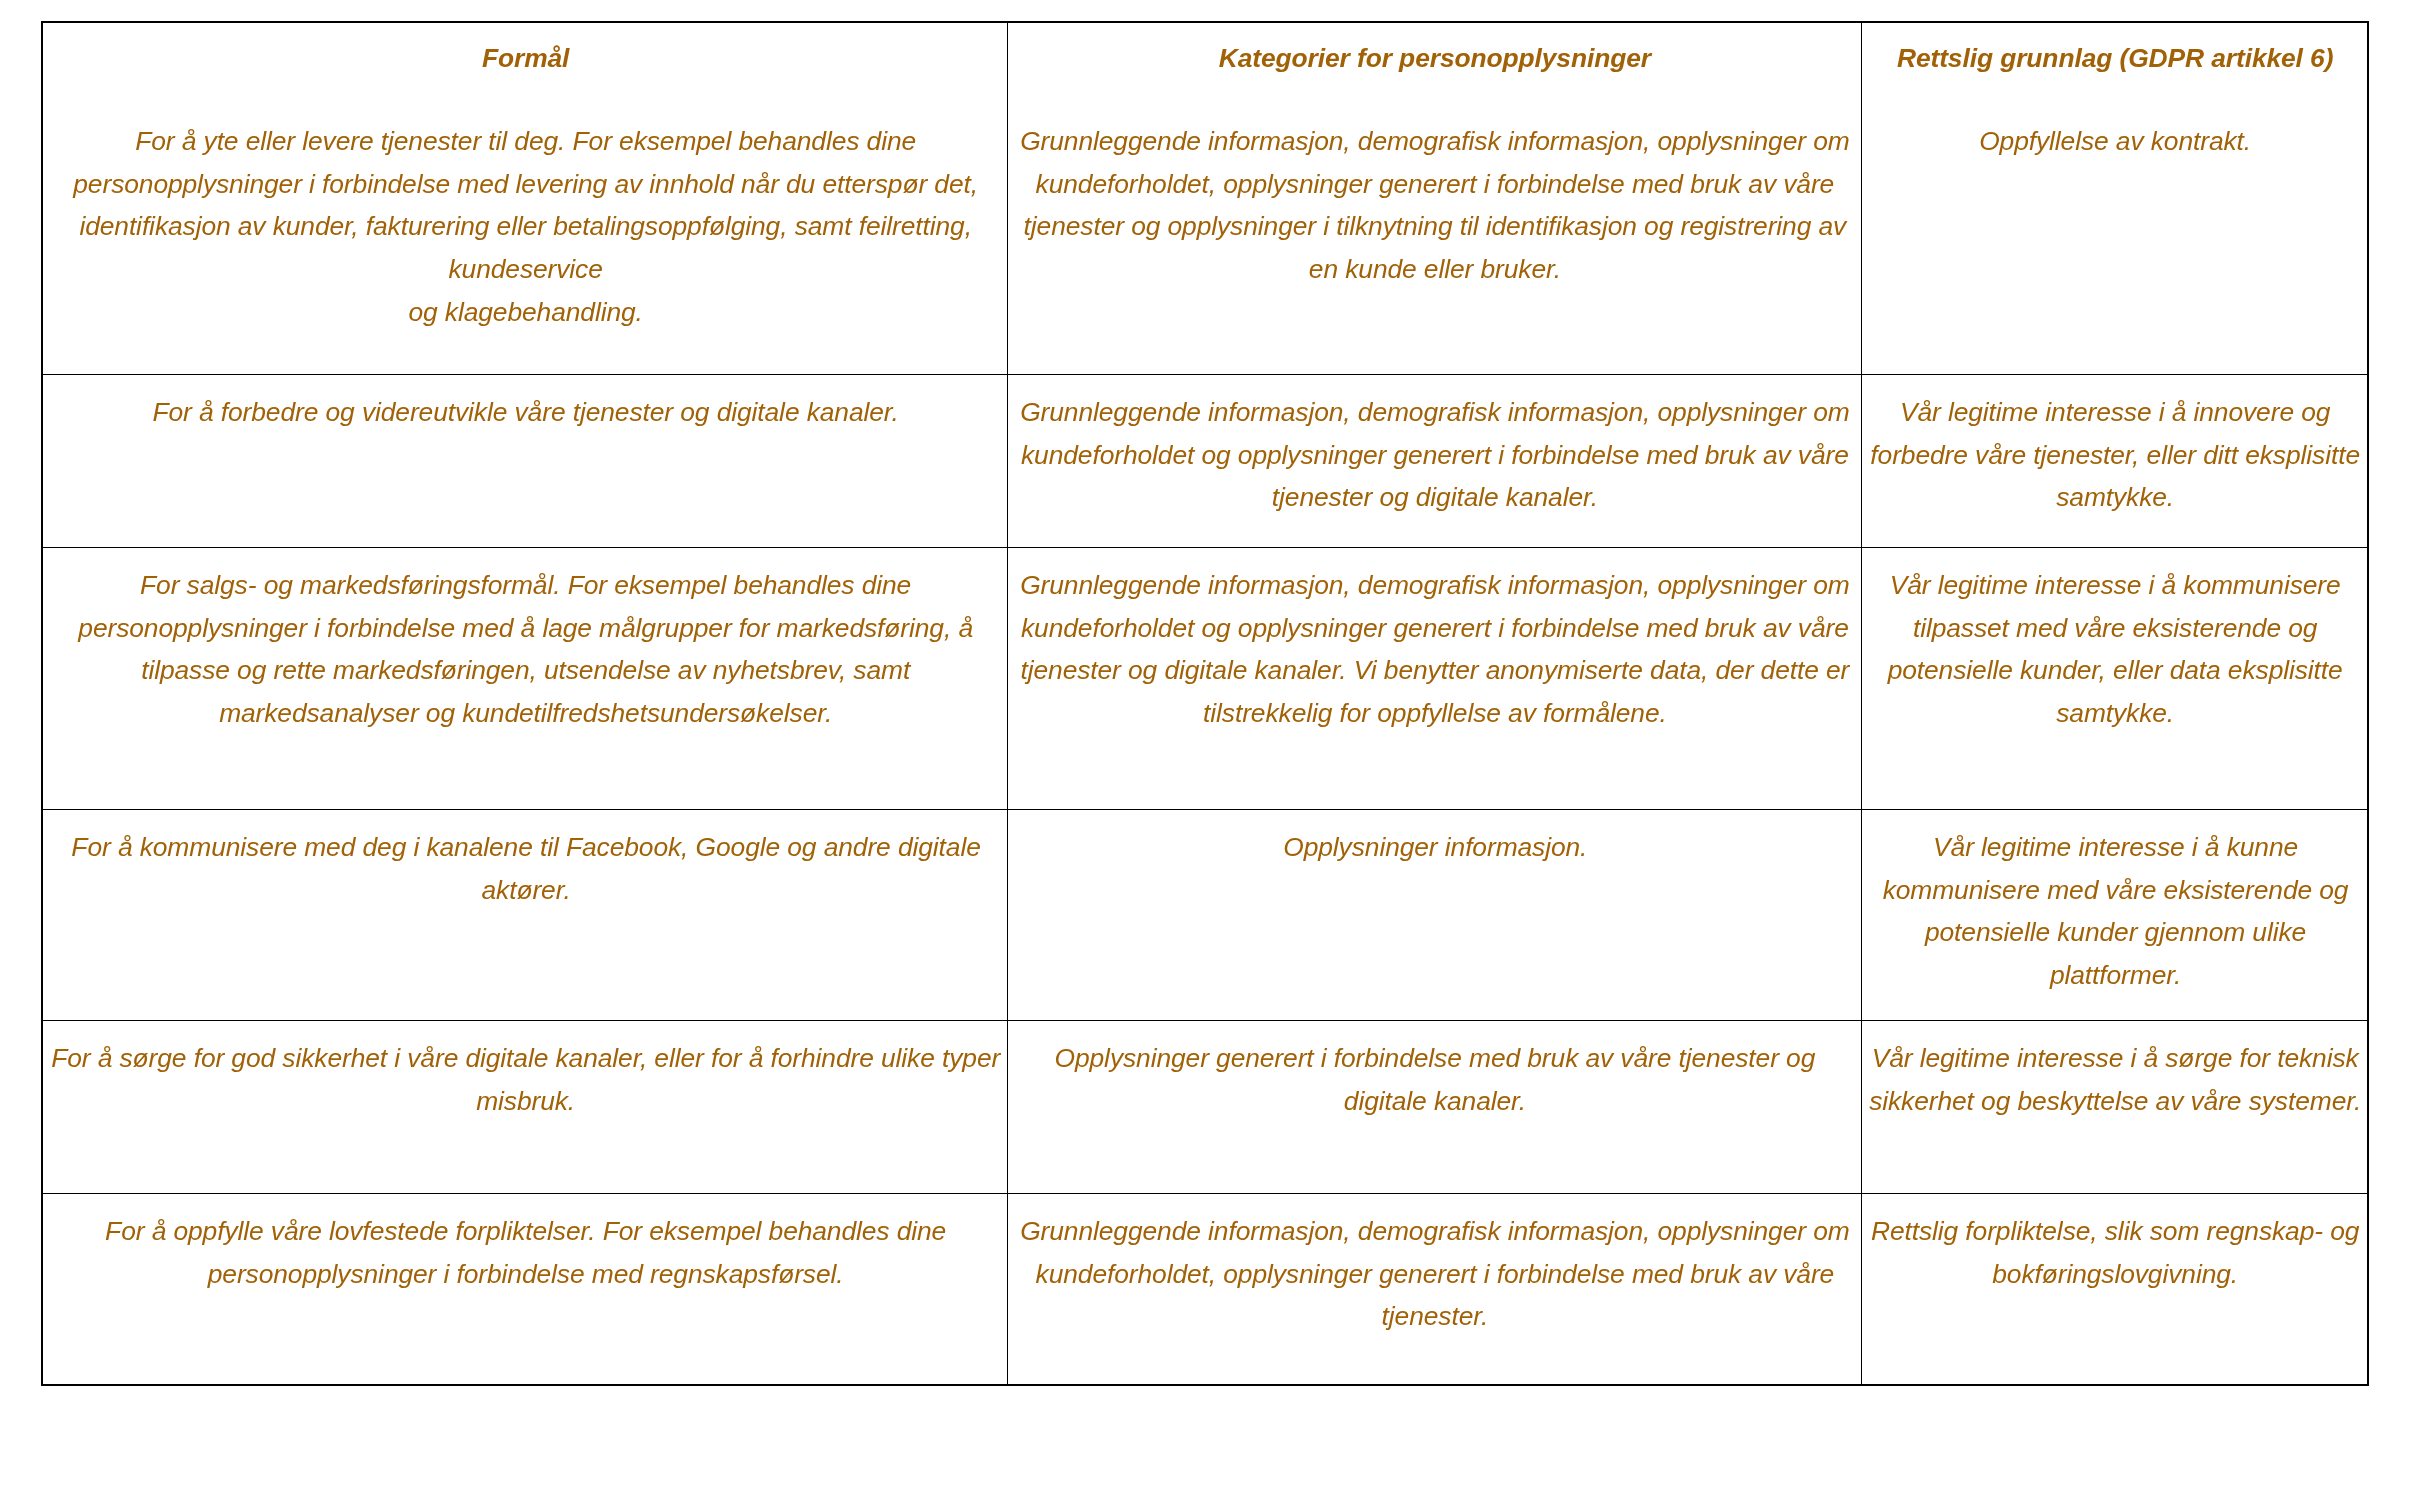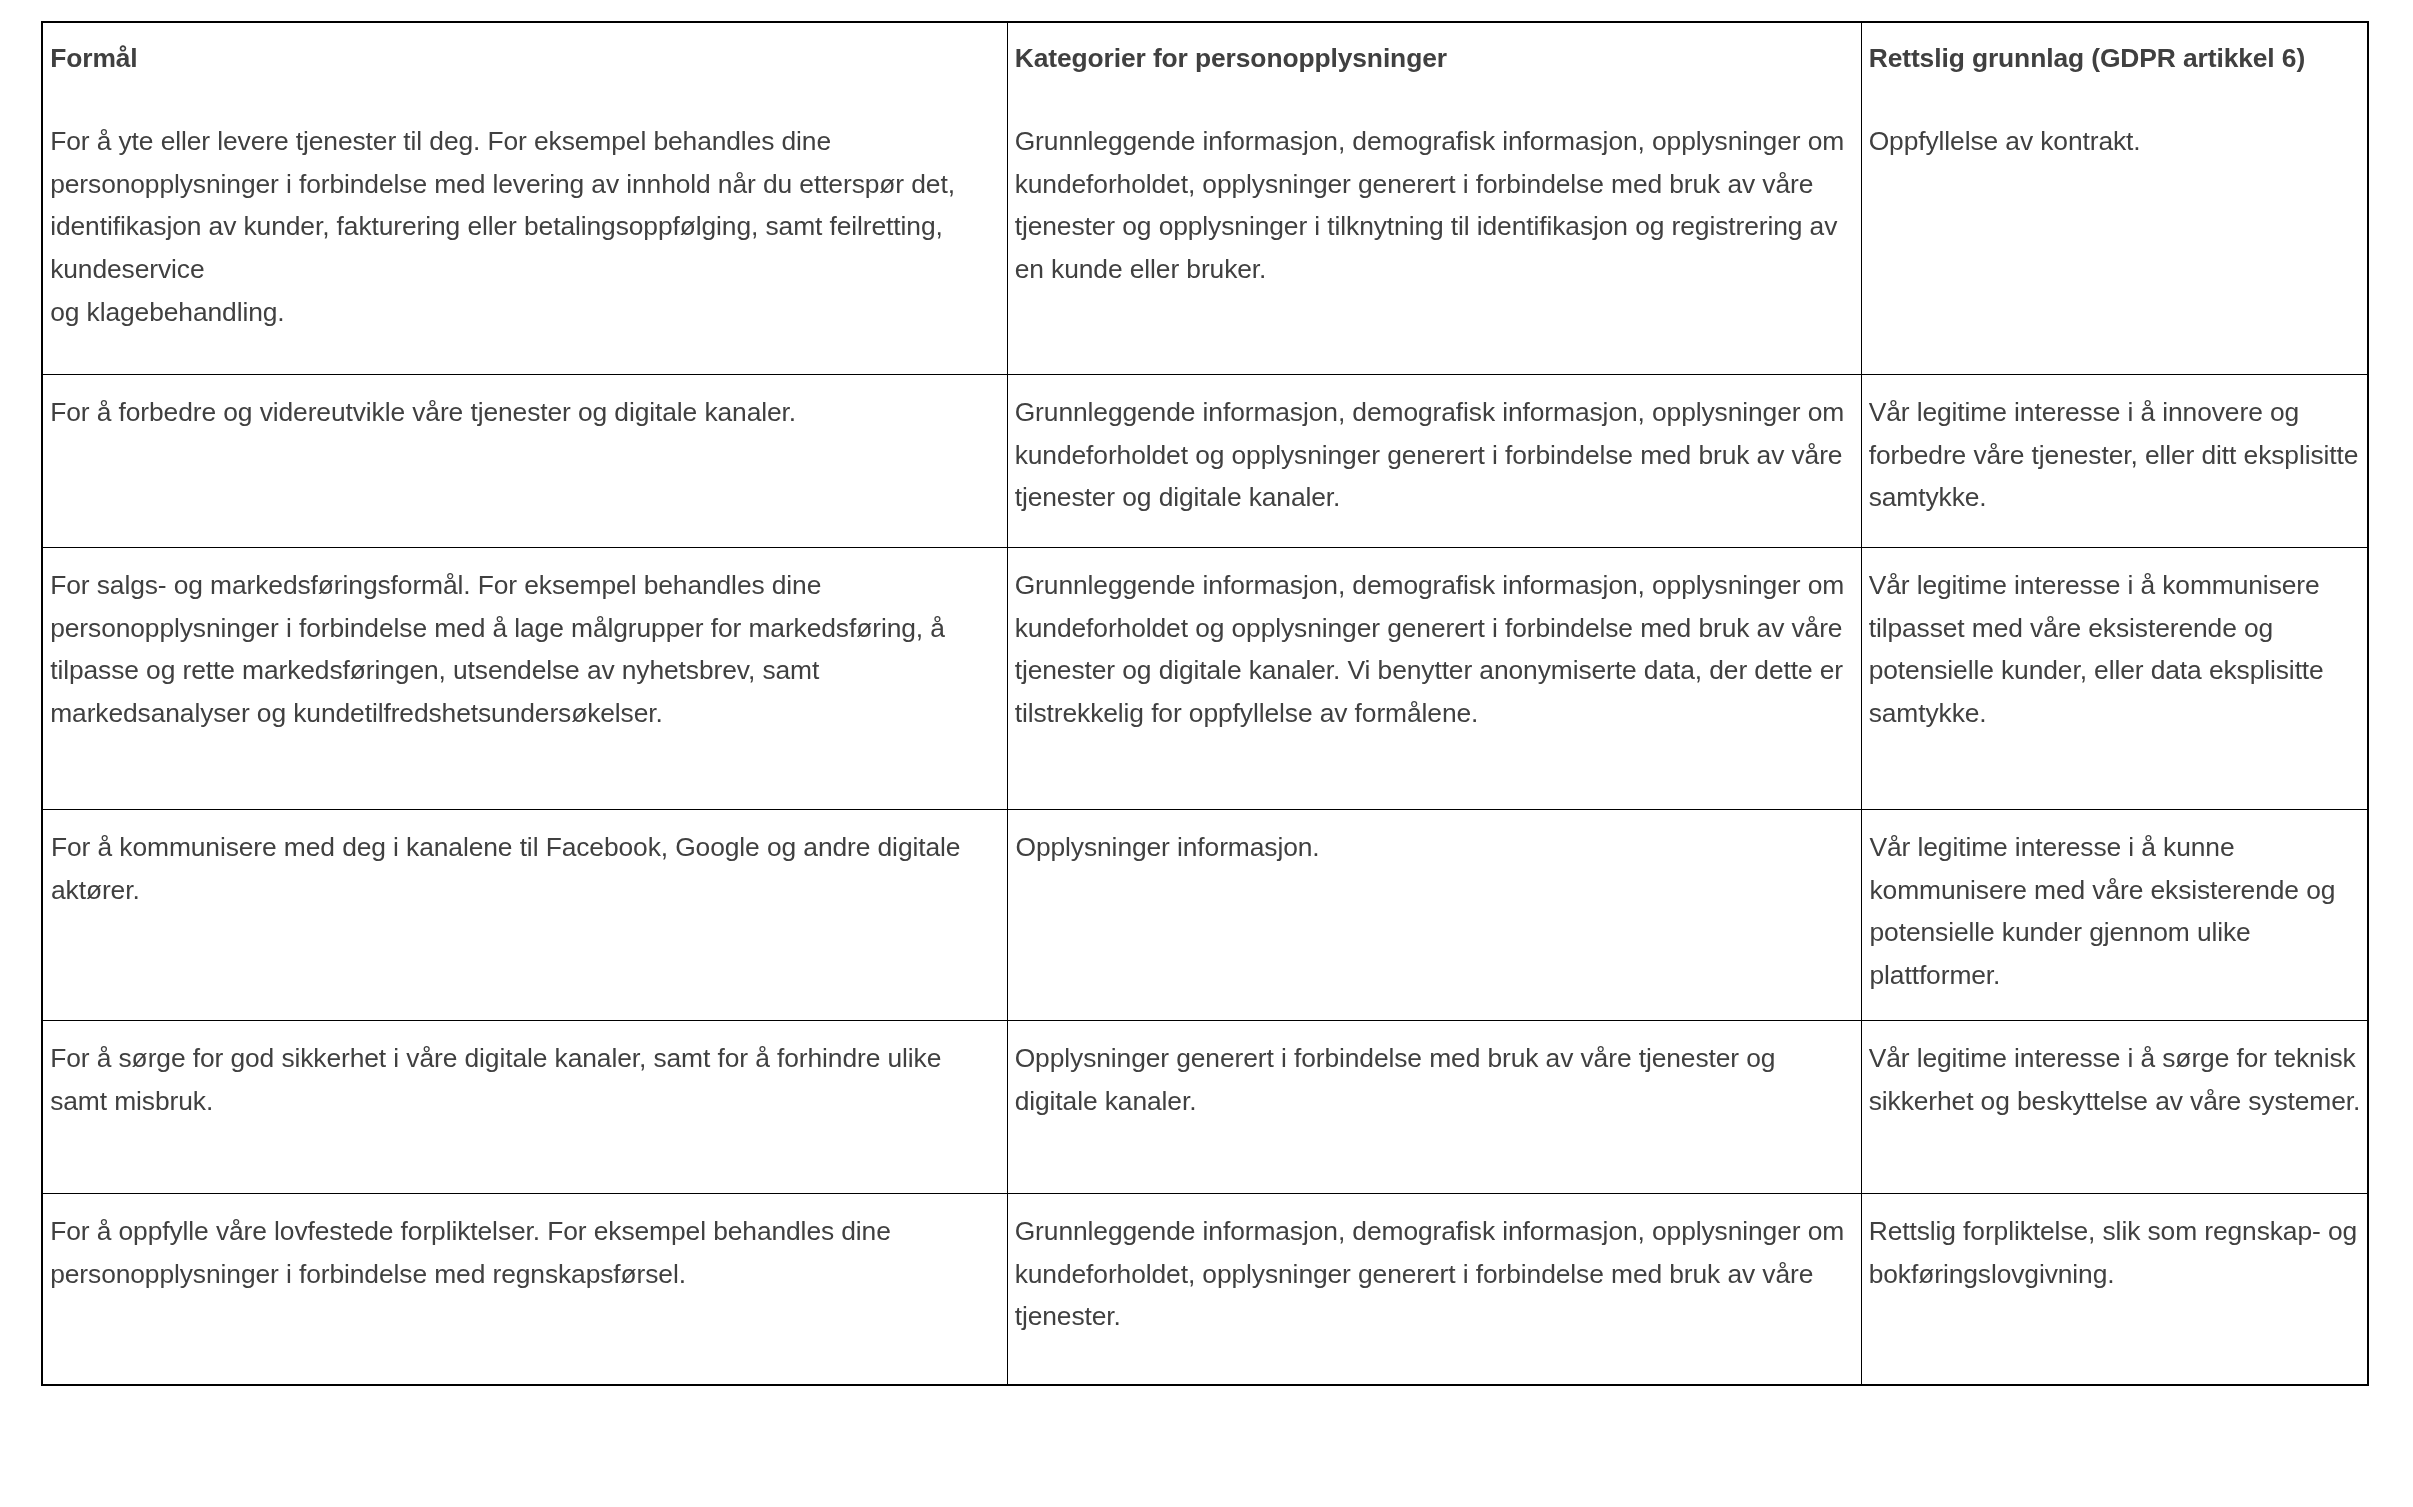--- a/index.html
+++ b/index.html
@@ -52,26 +52,27 @@
 
   table.data-table col.c1 { width: 965px; }
   table.data-table col.c2 { width: 854px; }
   table.data-table col.c3 { width: 507px; }
 
   table.data-table td,
   table.data-table th {
     border: 1.8px solid #000000;
     vertical-align: top;
     padding: 16px 5.4px 23px 7.2px;
-    text-align: left;
+    text-align: center;
     font-weight: normal;
     font-size: 26.4px;
     line-height: 1.62;
     letter-spacing: -0.1px;
-    color: #404040;
+    color: #a16207;
+    font-style: italic;
   }
 
   table.data-table thead th {
     font-weight: bold;
     font-size: 26.4px;
     padding-top: 14.3px;
     padding-bottom: 9px;
     height: 47px;
   }
 
@@ -164,21 +165,21 @@
           <td>
             <span class="cell-text">Opplysninger informasjon.</span>
           </td>
           <td>
             <span class="cell-text">Vår legitime interesse i å kunne kommunisere med våre eksisterende og potensielle kunder gjennom ulike plattformer.</span>
           </td>
         </tr>
 
         <tr class="row-5">
           <td>
-            <span class="cell-text">For å sørge for god sikkerhet i våre digitale kanaler, samt for å forhindre ulike samt misbruk.</span>
+            <span class="cell-text">For å sørge for god sikkerhet i våre digitale kanaler, eller for å forhindre ulike typer misbruk.</span>
           </td>
           <td>
             <span class="cell-text">Opplysninger generert i forbindelse med bruk av våre tjenester og digitale kanaler.</span>
           </td>
           <td>
             <span class="cell-text">Vår legitime interesse i å sørge for teknisk sikkerhet og beskyttelse av våre systemer.</span>
           </td>
         </tr>
 
         <tr class="row-6">

